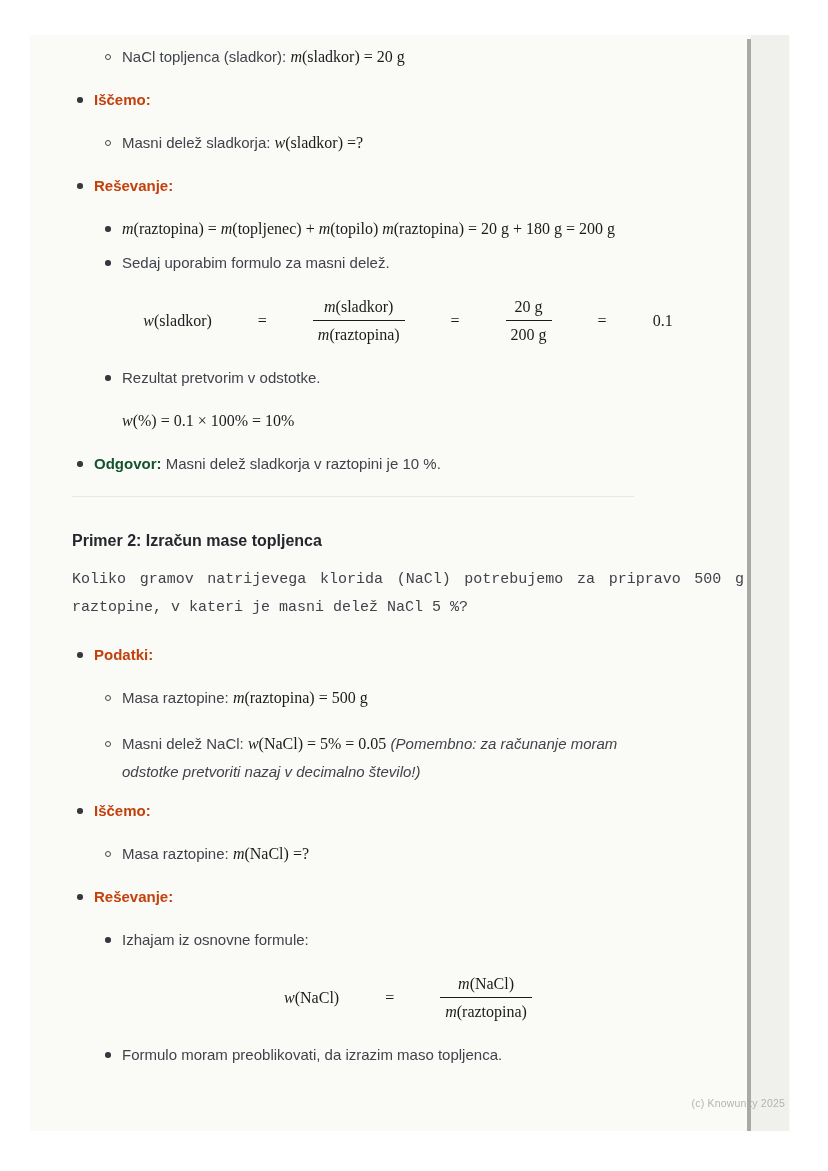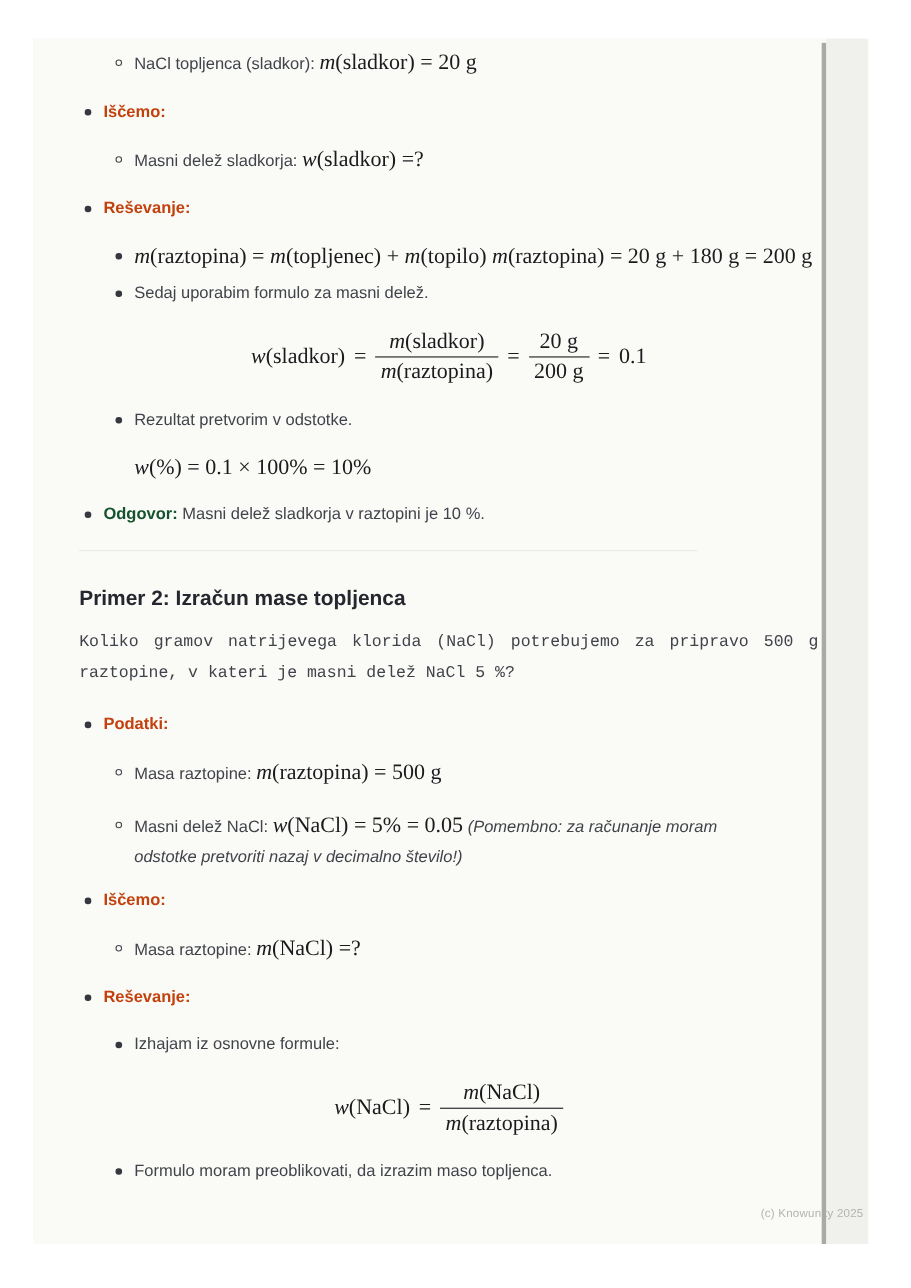--- a/index.html
+++ b/index.html
@@ -18,31 +18,31 @@
   .li { position:relative; margin-bottom:21px; line-height:22px; }
   .li .marker { position:absolute; top:8px; display:inline-block; }
   .li1 { padding-left:22px; }
   .li1 .marker { left:5px; }
   .li2 { padding-left:50px; }
   .li2 .marker { left:33px; }
   .disc { width:5.5px; height:5.5px; border-radius:50%; background:#35383e; }
   .ring { width:6px; height:6px; border-radius:50%; border:1.4px solid #44474d; background:transparent; }
   .bold { font-weight:700; color:#c2410c; }
   .txt strong { font-weight:700; color:#14532d; }
-  .math { font-family:"Liberation Serif", serif; color:#1b1b1e; font-size:20px; }
+  .math { font-family:"Liberation Serif", serif; color:#1b1b1e; font-size:16px; }
   .math em { font-style:italic; }
   .mathline { margin-left:50px; margin-bottom:21px; line-height:22px; }
   .mathline.tight { margin-bottom:12px; }
-  .formula { display:flex; justify-content:center; align-items:center; margin:22px 0; }
+  .formula { display:flex; justify-content:center; align-items:center; margin:22px 0;gap:38px; }
   .formula > span { margin:0 4px; }
   .frac { display:inline-block; text-align:center; vertical-align:middle; }
   .frac .num { display:block; padding:0 5px 3px; border-bottom:1.4px solid #1b1b1e; line-height:21px; }
   .frac .den { display:block; padding:3px 5px 0; line-height:21px; }
   .divider { height:1px; background:#e8e8e4; width:562px; margin-top:14px; }
-  .h3 { font-size:19px; font-weight:700; color:#24272e; line-height:24px; margin-top:32px; margin-bottom:13px; }
+  .h3 { font-size:16px; font-weight:700; color:#24272e; line-height:24px; margin-top:32px; margin-bottom:13px; }
   .para { text-align:justify; line-height:28px; margin-bottom:22px;font-family:Liberation Mono, monospace; }
   .narrow { line-height:28px; max-width:585px; margin-bottom:14px; }
   .narrow .marker { top:11px; }
   .note { font-style:italic; }
   .scroll-track { position:absolute; top:0; bottom:0; right:1px; width:38px; background:#f0f0ed; }
   .scroll-thumb { position:absolute; top:4px; bottom:0; right:39px; width:4px; background:#a9a9a6; z-index:3; }
   .watermark { position:absolute; top:1097px; right:43px; font-size:10.5px; color:#b3b3af; z-index:1; letter-spacing:0.2px; }
 </style>
 </head>
 <body>

